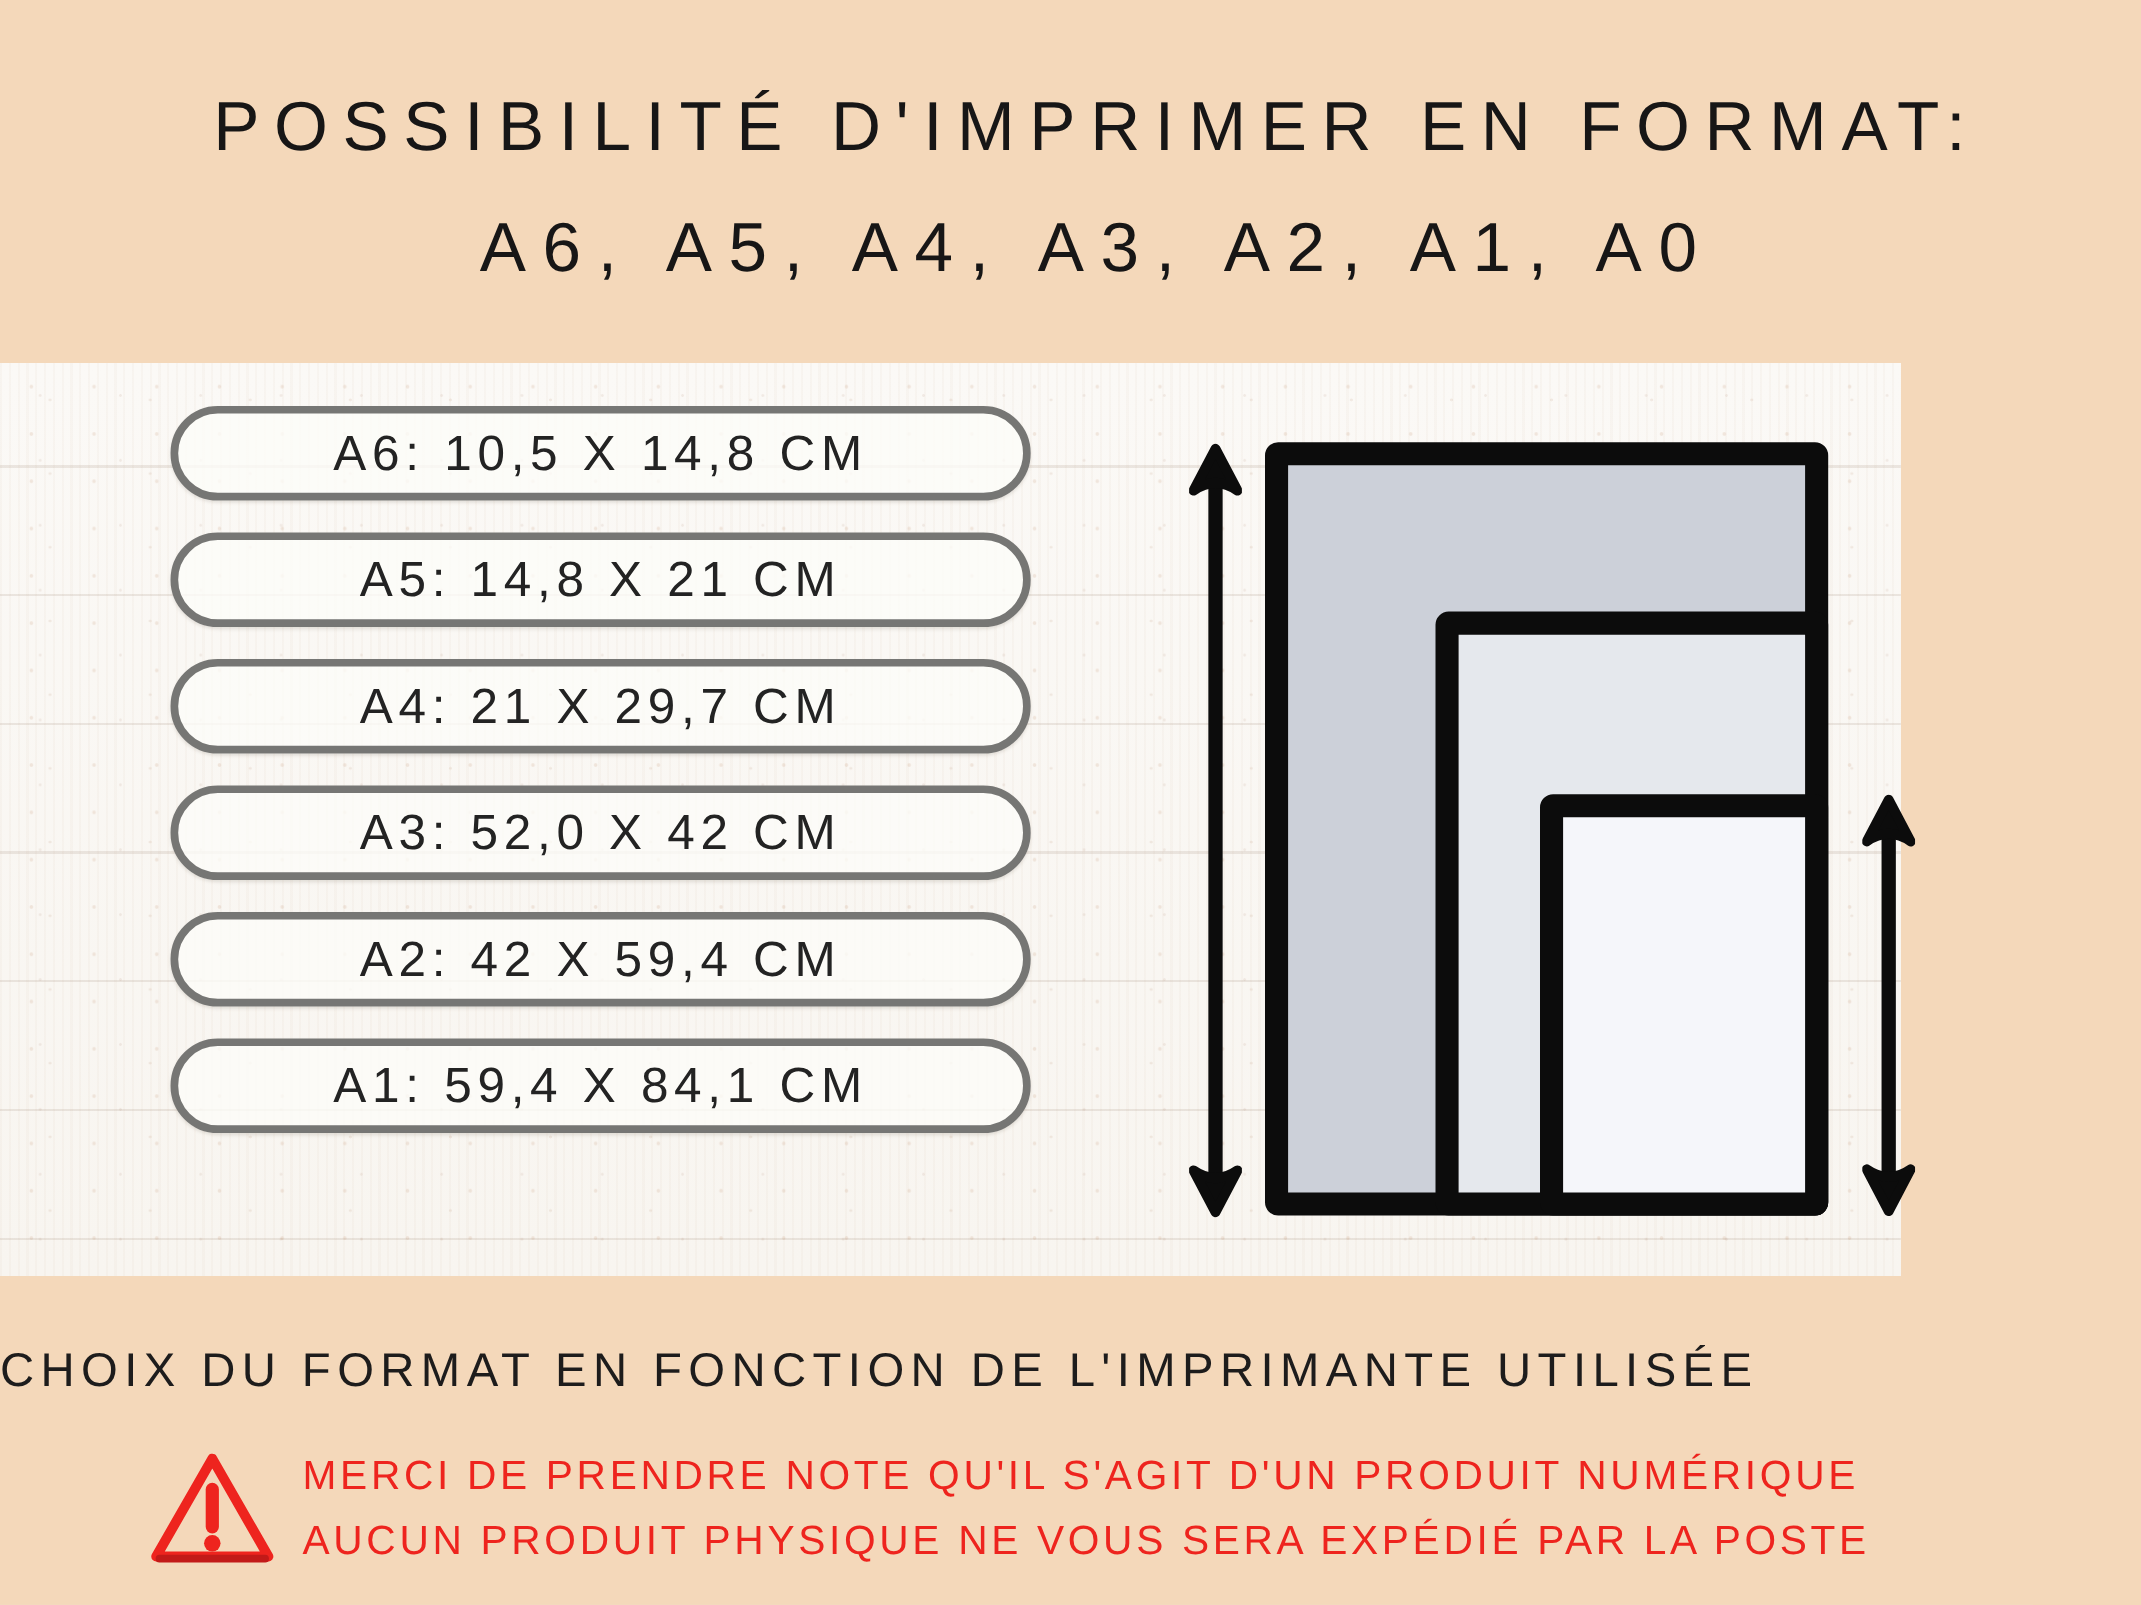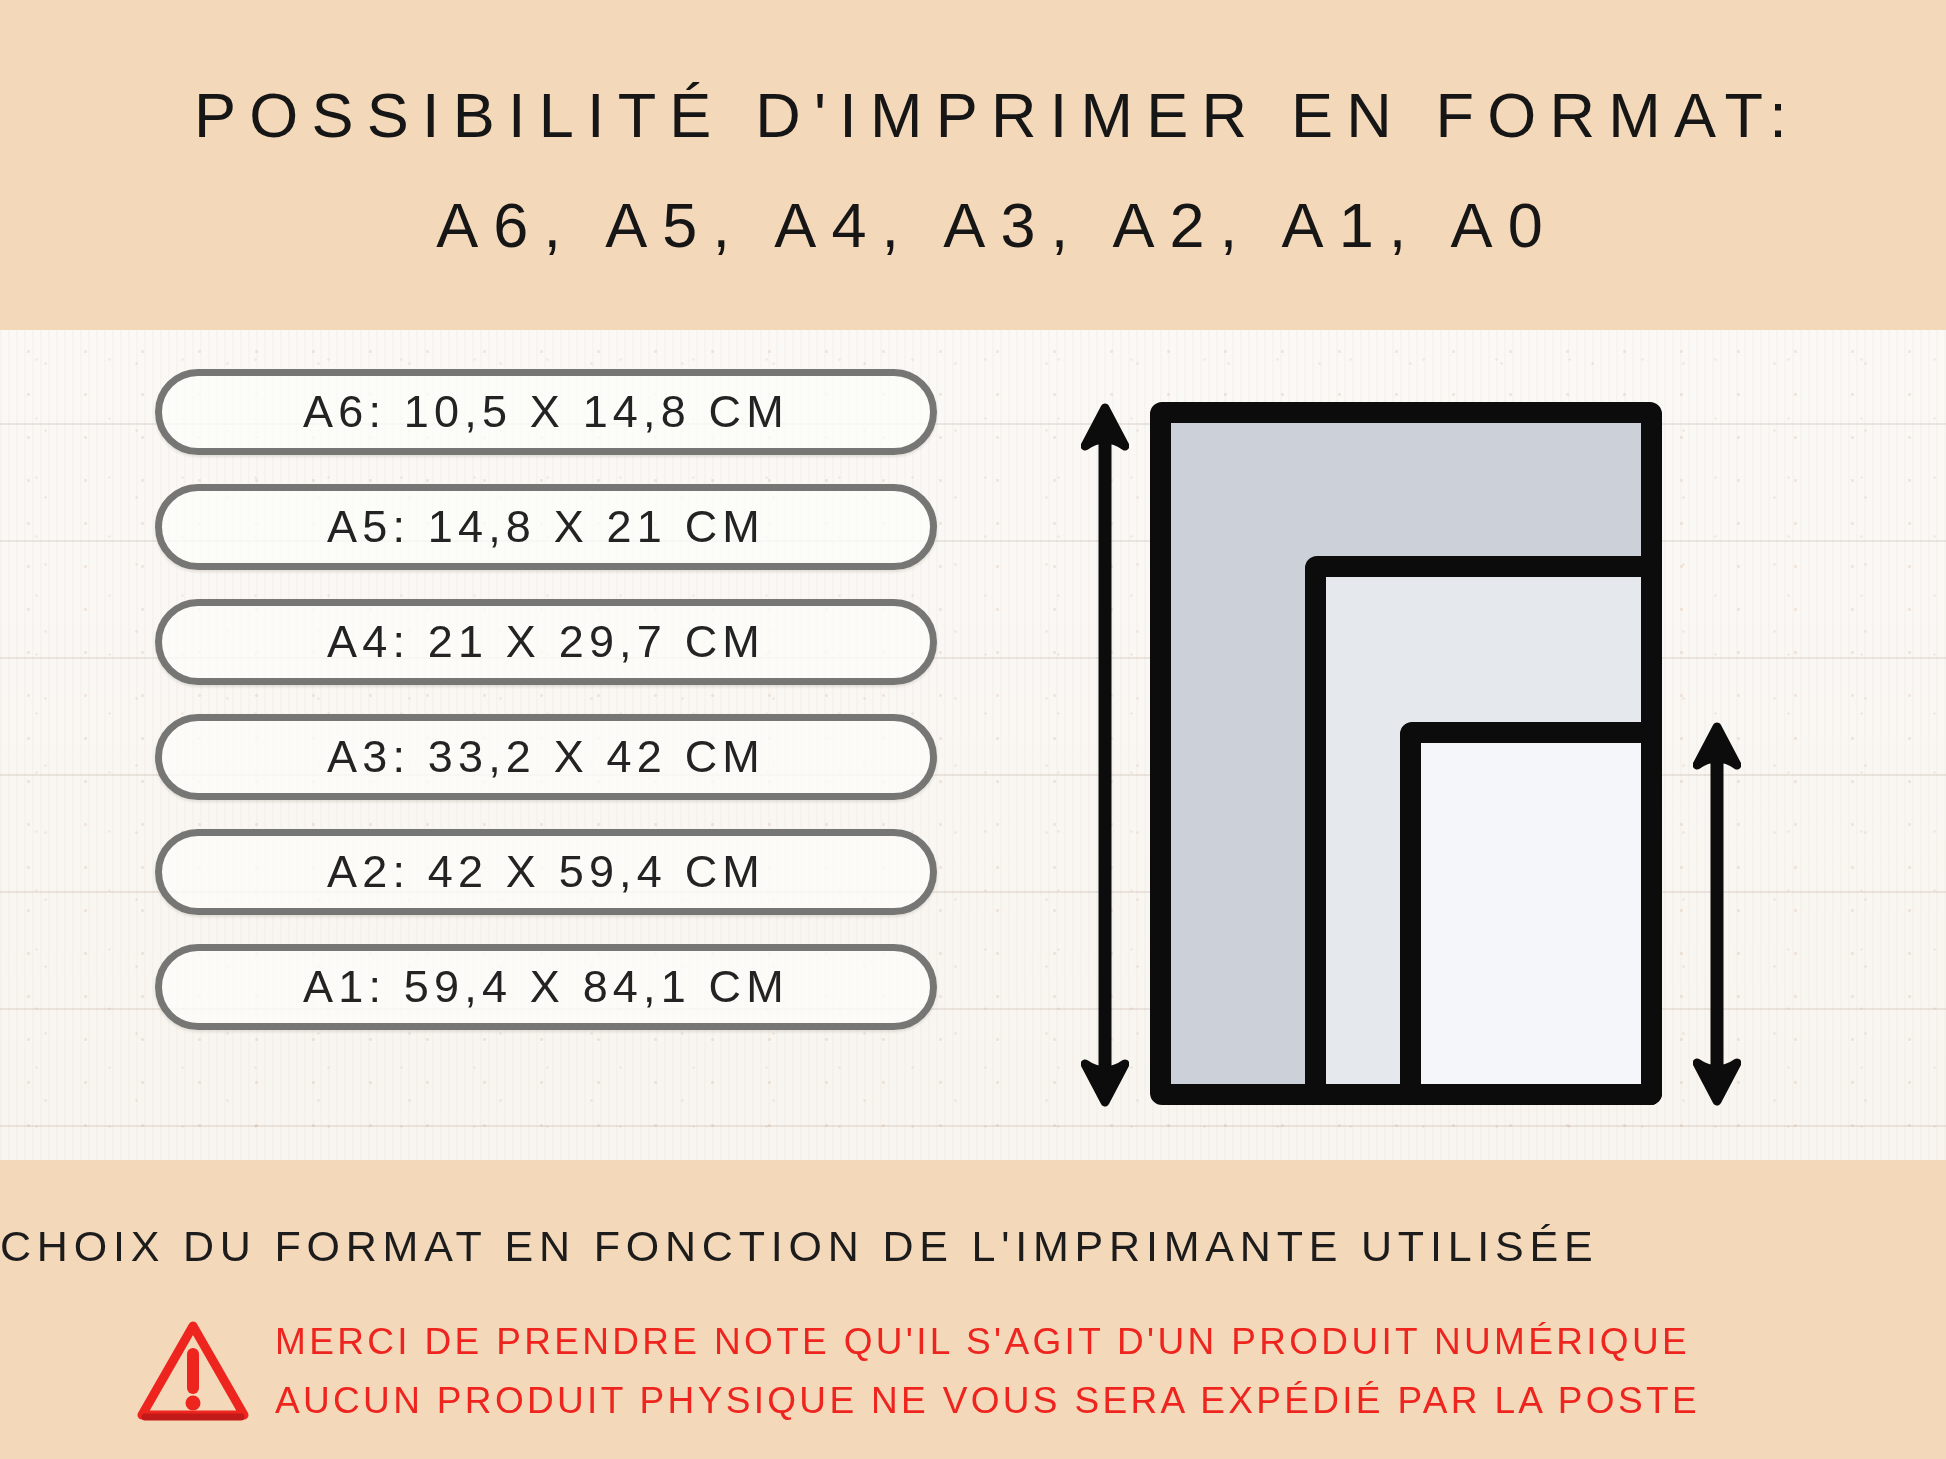--- a/index.html
+++ b/index.html
@@ -28,21 +28,21 @@
     line-height: 70px;
     margin-left: 48px;
   }
   .title-line.l1 { top: 80px; }
   .title-line.l2 { top: 190px; letter-spacing: 0.24em; }
 
   
   .wood-band {
     position: absolute;
     left: 0; top: 330px;
-    width: 1946px; height: 830px;
+    width: 1728px; height: 830px;
     background-color: #faf8f4;
     background-image:
       radial-gradient(circle, rgba(186,130,90,0.16) 0 1.3px, transparent 2px),
       radial-gradient(circle, rgba(170,115,78,0.12) 0 1px, transparent 1.6px),
       radial-gradient(circle, rgba(150,100,70,0.10) 0 1px, transparent 1.5px),
       repeating-linear-gradient(0deg, transparent 0 33px, rgba(150,125,105,0.16) 33px 35px, transparent 35px 117px),
       repeating-linear-gradient(90deg, rgba(205,180,155,0.07) 0 2px, transparent 2px 8px),
       linear-gradient(#fbf9f6, #f8f5f0);
     background-size: 57px 43px, 91px 67px, 73px 59px, 100% 100%, 100% 100%, 100% 100%;
   }
@@ -132,21 +132,21 @@
 
   <div class="title-line l1">POSSIBILITÉ D'IMPRIMER EN FORMAT:</div>
   <div class="title-line l2">A6, A5, A4, A3, A2, A1, A0</div>
 
   <div class="wood-band">
 
     <div class="pill-stack">
       <div class="pill">A6: 10,5 X 14,8 CM</div>
       <div class="pill">A5: 14,8 X 21 CM</div>
       <div class="pill">A4: 21 X 29,7 CM</div>
-      <div class="pill">A3: 33,2 X 42 CM</div>
+      <div class="pill">A3: 52,0 X 42 CM</div>
       <div class="pill">A2: 42 X 59,4 CM</div>
       <div class="pill">A1: 59,4 X 84,1 CM</div>
     </div>
 
     <div class="diagram">
 
       <svg class="arrow-svg arrow-large" width="48" height="704" viewBox="0 0 48 704" xmlns="http://www.w3.org/2000/svg">
         <line x1="24" y1="30" x2="24" y2="674" stroke="#0c0c0c" stroke-width="13"></line>
         <path d="M24 5 L44 43 Q24 29 4 43 Z" fill="#0c0c0c" stroke="#0c0c0c" stroke-width="9" stroke-linejoin="round"></path>
         <path d="M24 699 L44 661 Q24 675 4 661 Z" fill="#0c0c0c" stroke="#0c0c0c" stroke-width="9" stroke-linejoin="round"></path>

